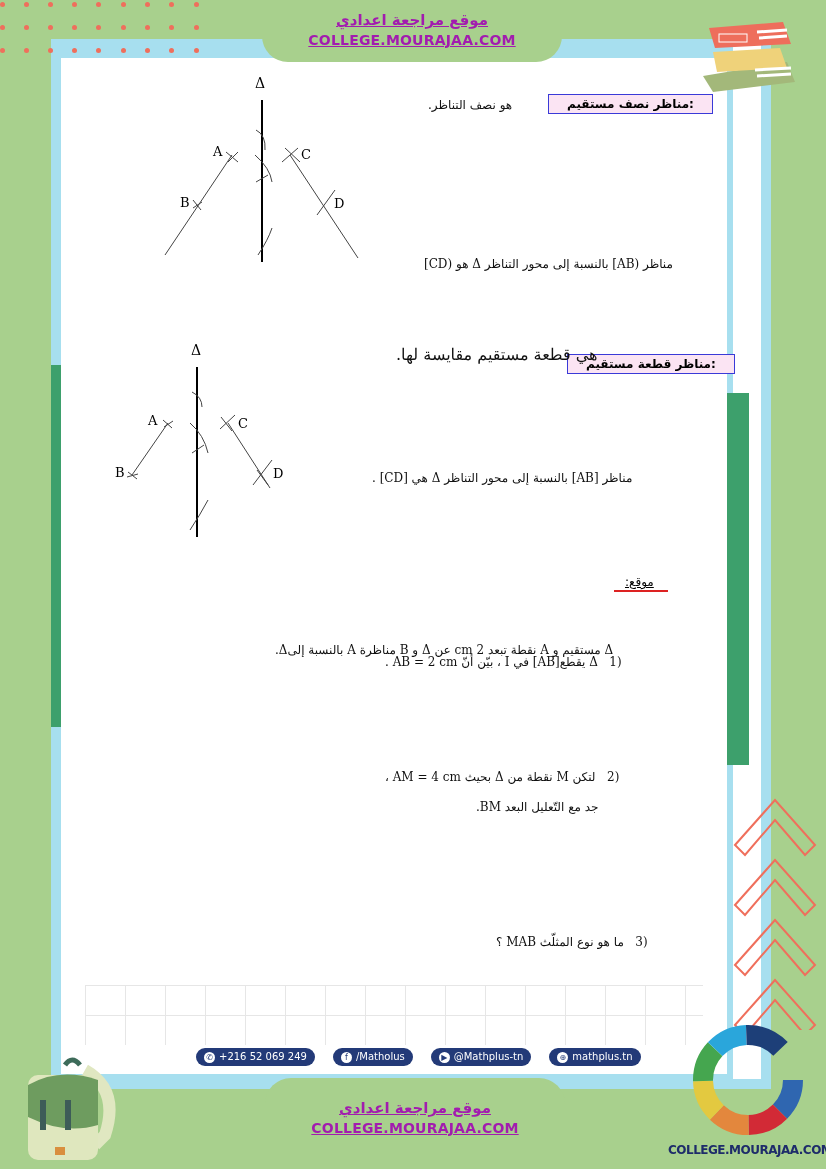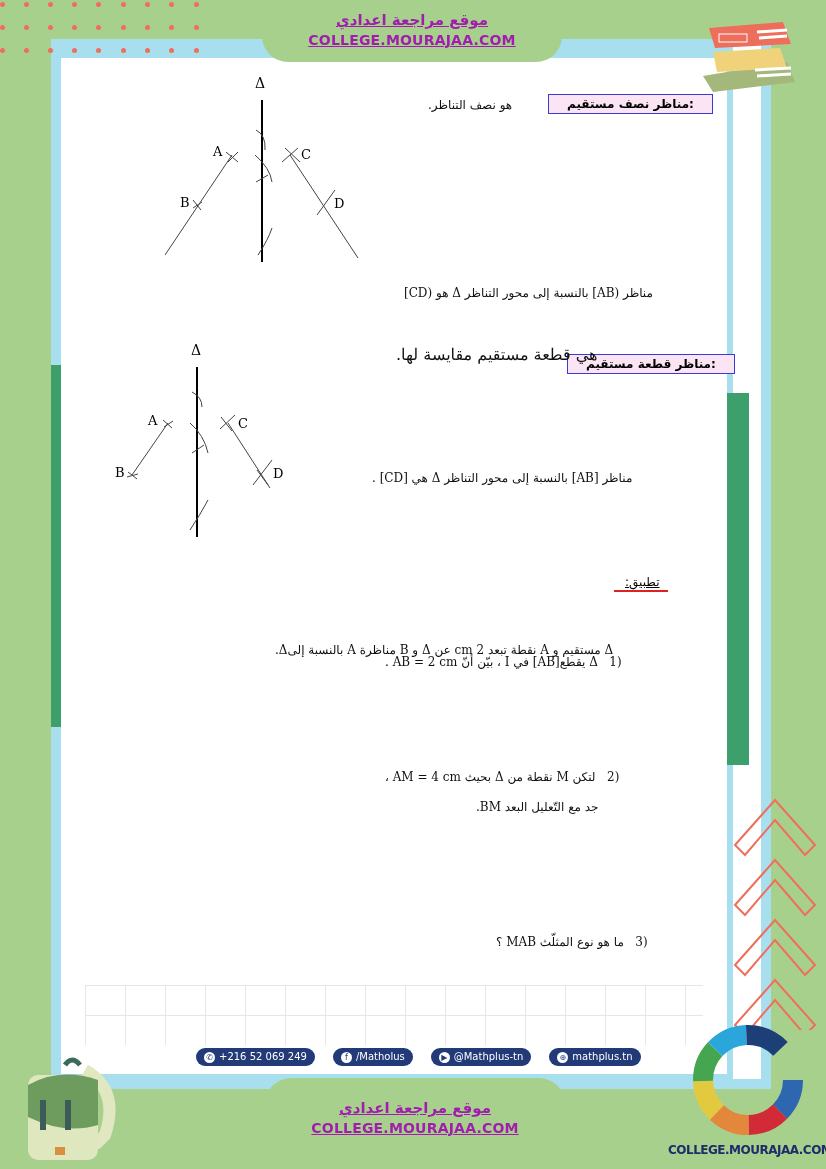--- a/index.html
+++ b/index.html
@@ -103,21 +103,21 @@
   <path d="M76 82 L88 92 M78 92 L88 82" stroke="#444"></path>
   <path d="M43 130 L51 140 M43 138 L52 132" stroke="#444"></path>
   <path d="M132 92 L148 78 M135 78 L150 92" stroke="#444"></path>
   <path d="M167 145 L185 120" stroke="#444"></path>
   <text x="63" y="86" font-family="DejaVu Serif,serif" font-size="13">A</text>
   <text x="30" y="137" font-family="DejaVu Serif,serif" font-size="13">B</text>
   <text x="151" y="89" font-family="DejaVu Serif,serif" font-size="13">C</text>
   <text x="184" y="138" font-family="DejaVu Serif,serif" font-size="13">D</text>
 </svg>
 
-<div class="abs txt" style="left:404px;top:257px;font-size:12px;margin-top:29px;">مناظر (AB] بالنسبة إلى محور التناظر Δ هو (CD]</div>
+<div class="abs txt" style="left:424px;top:257px;font-size:12px;">مناظر (AB] بالنسبة إلى محور التناظر Δ هو (CD]</div>
 
 <div class="abs" style="left:567px;top:353px;">
   <span class="def-box">مناظر قطعة مستقيم:</span>
 </div>
 <div class="abs txt" style="left:396px;top:345px;font-size:16px;">هي قطعة مستقيم مقايسة لها.</div>
 
 <svg class="abs" style="left:100px;top:335px" width="200" height="205">
   <text x="91" y="20" font-family="DejaVu Serif,serif" font-size="14">Δ</text>
   <line x1="97" y1="32" x2="97" y2="202" stroke="#000" stroke-width="2"></line>
   <line x1="32" y1="140" x2="68" y2="88" stroke="#444" stroke-width="1"></line>
@@ -128,21 +128,21 @@
   <path d="M120 94 L135 80 M121 82 L132 96" stroke="#444"></path>
   <path d="M153 150 L172 125 M157 135 L168 150" stroke="#444"></path>
   <text x="48" y="90" font-family="DejaVu Serif,serif" font-size="13">A</text>
   <text x="15" y="142" font-family="DejaVu Serif,serif" font-size="13">B</text>
   <text x="138" y="93" font-family="DejaVu Serif,serif" font-size="13">C</text>
   <text x="173" y="143" font-family="DejaVu Serif,serif" font-size="13">D</text>
 </svg>
 
 <div class="abs txt" style="left:372px;top:471px;font-size:12px;">مناظر [AB] بالنسبة إلى محور التناظر Δ هي [CD] .</div>
 
-<div class="abs heading-app" style="left:625px;top:575px;direction:rtl;">تطبيق:</div>
+<div class="abs heading-app" style="left:625px;top:575px;direction:rtl;">موقع:</div>
 <div class="abs red-underline" style="left:614px;top:590px;width:54px;"></div>
 
 <div class="abs txt" style="left:275px;top:643px;">Δ مستقيم و A نقطة تبعد 2 cm عن Δ و B مناظرة A بالنسبة إلىΔ.</div>
 
 <div class="abs txt" style="left:385px;top:655px;">
   <span>(1</span>&nbsp;&nbsp;
   <span>Δ يقطع[AB] في I ، بيّن أنّ AB = 2 cm .</span>
 </div>
 
 <div class="abs txt" style="left:385px;top:770px;">

